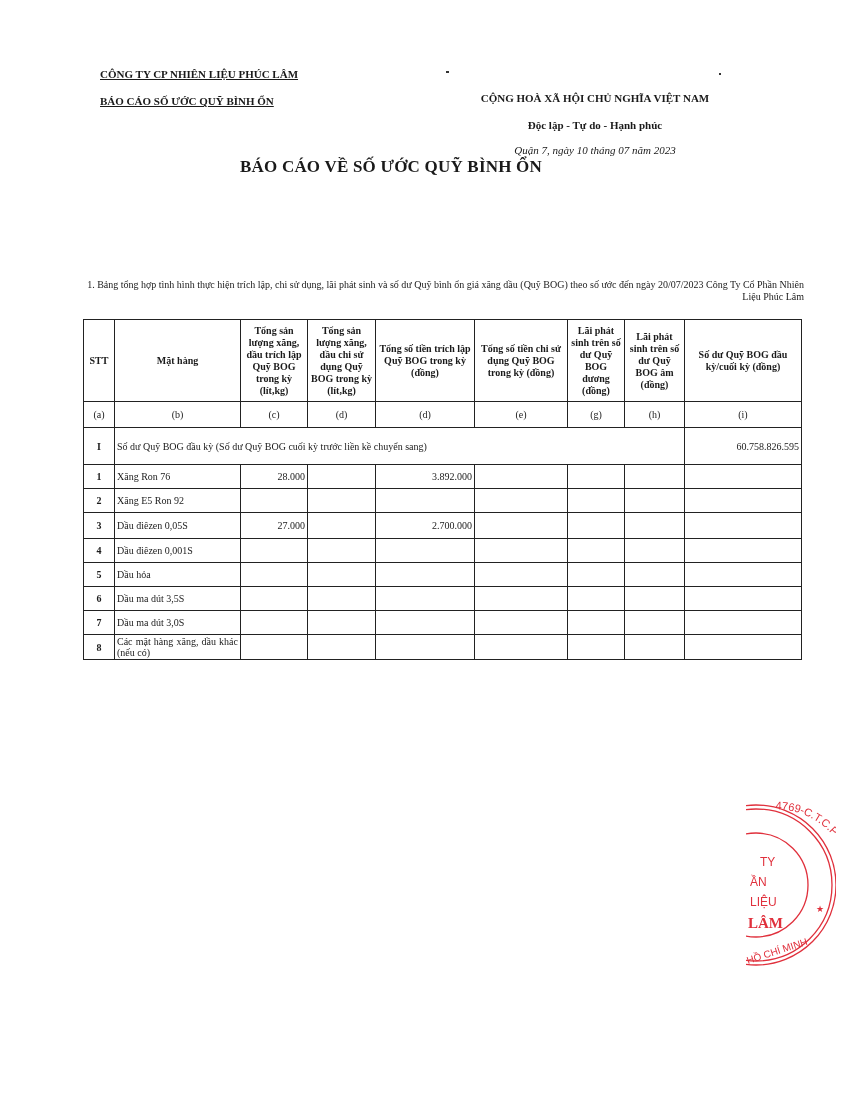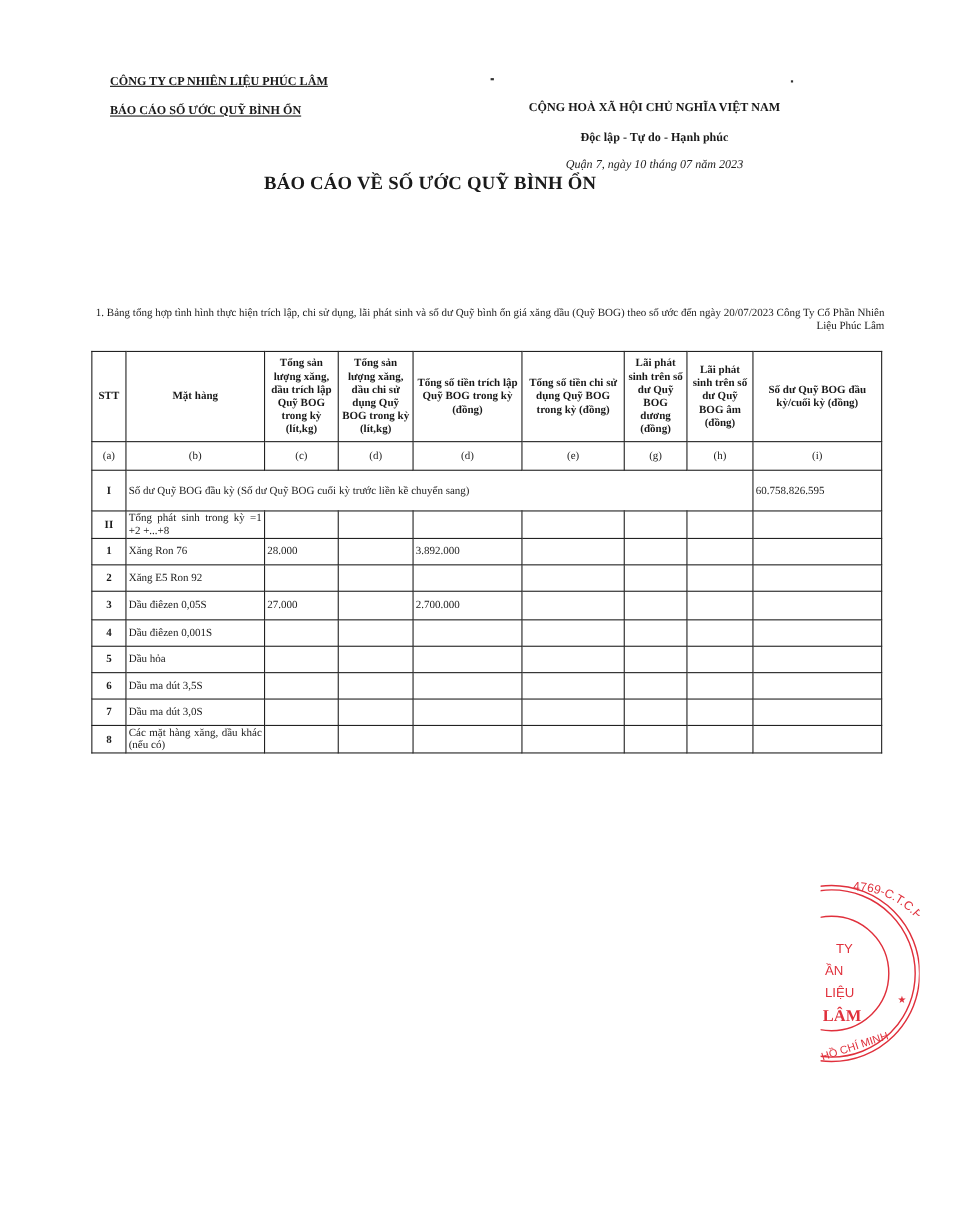--- a/index.html
+++ b/index.html
@@ -12,21 +12,21 @@
   .hdr-right .l1 { font-weight:bold; margin-bottom:15px; }
   .hdr-right .l2 { font-weight:bold; margin-bottom:13px; }
   .hdr-right .l3 { font-style:italic; }
   .speck { width:3px; height:2px; background:#333; }
   .title { left:0; width:782px; top:157px; text-align:center; font-weight:bold; font-size:17px; letter-spacing:0.2px; }
   .intro { left:84px; top:279px; width:720px; font-size:10px; text-align:right; line-height:12px; }
   table.bog { position:absolute; left:83px; top:319px; border-collapse:collapse; table-layout:fixed; font-size:10px; }
   table.bog td, table.bog th { border:1px solid #222; padding:0 2px; vertical-align:middle; }
   table.bog th { font-weight:bold; text-align:center; line-height:12px; }
   .c { text-align:center; }
-  .r { }
+  .r { text-align:right; }
   .stt { text-align:center; }
   .roman { font-weight:bold; text-align:center; }
   .bold { font-weight:bold; }
   .wrap { line-height:11px; text-align:justify; overflow:hidden; }
   .stamp { left:746px; top:800px; width:90px; height:175px; }
 </style>
 </head>
 <body>
 
 <div class="abs hdr-left">
@@ -79,31 +79,20 @@
     <td class="c">(e)</td>
     <td class="c">(g)</td>
     <td class="c">(h)</td>
     <td class="c">(i)</td>
   </tr>
   <tr style="height:37px">
     <td class="roman">I</td>
     <td colspan="7">Số dư Quỹ BOG đầu kỳ (Số dư Quỹ BOG cuối kỳ trước liền kề chuyển sang)</td>
     <td class="r">60.758.826.595</td>
   </tr>
-  <tr style="height:25px">
-    <td class="roman">II</td>
-    <td class="wrap">Tổng phát sinh trong kỳ =1 +2 +...+8</td>
-    <td></td>
-        <td></td>
-        <td></td>
-        <td></td>
-        <td></td>
-        <td></td>
-        <td></td>
-  </tr>
 
   <tr style="height:24px">
     <td class="stt bold">1</td>
     <td>Xăng Ron 76</td>
     <td class="r">28.000</td>
     <td class="r"></td>
     <td class="r">3.892.000</td>
     <td class="r"></td>
     <td class="r"></td>
     <td class="r"></td>

